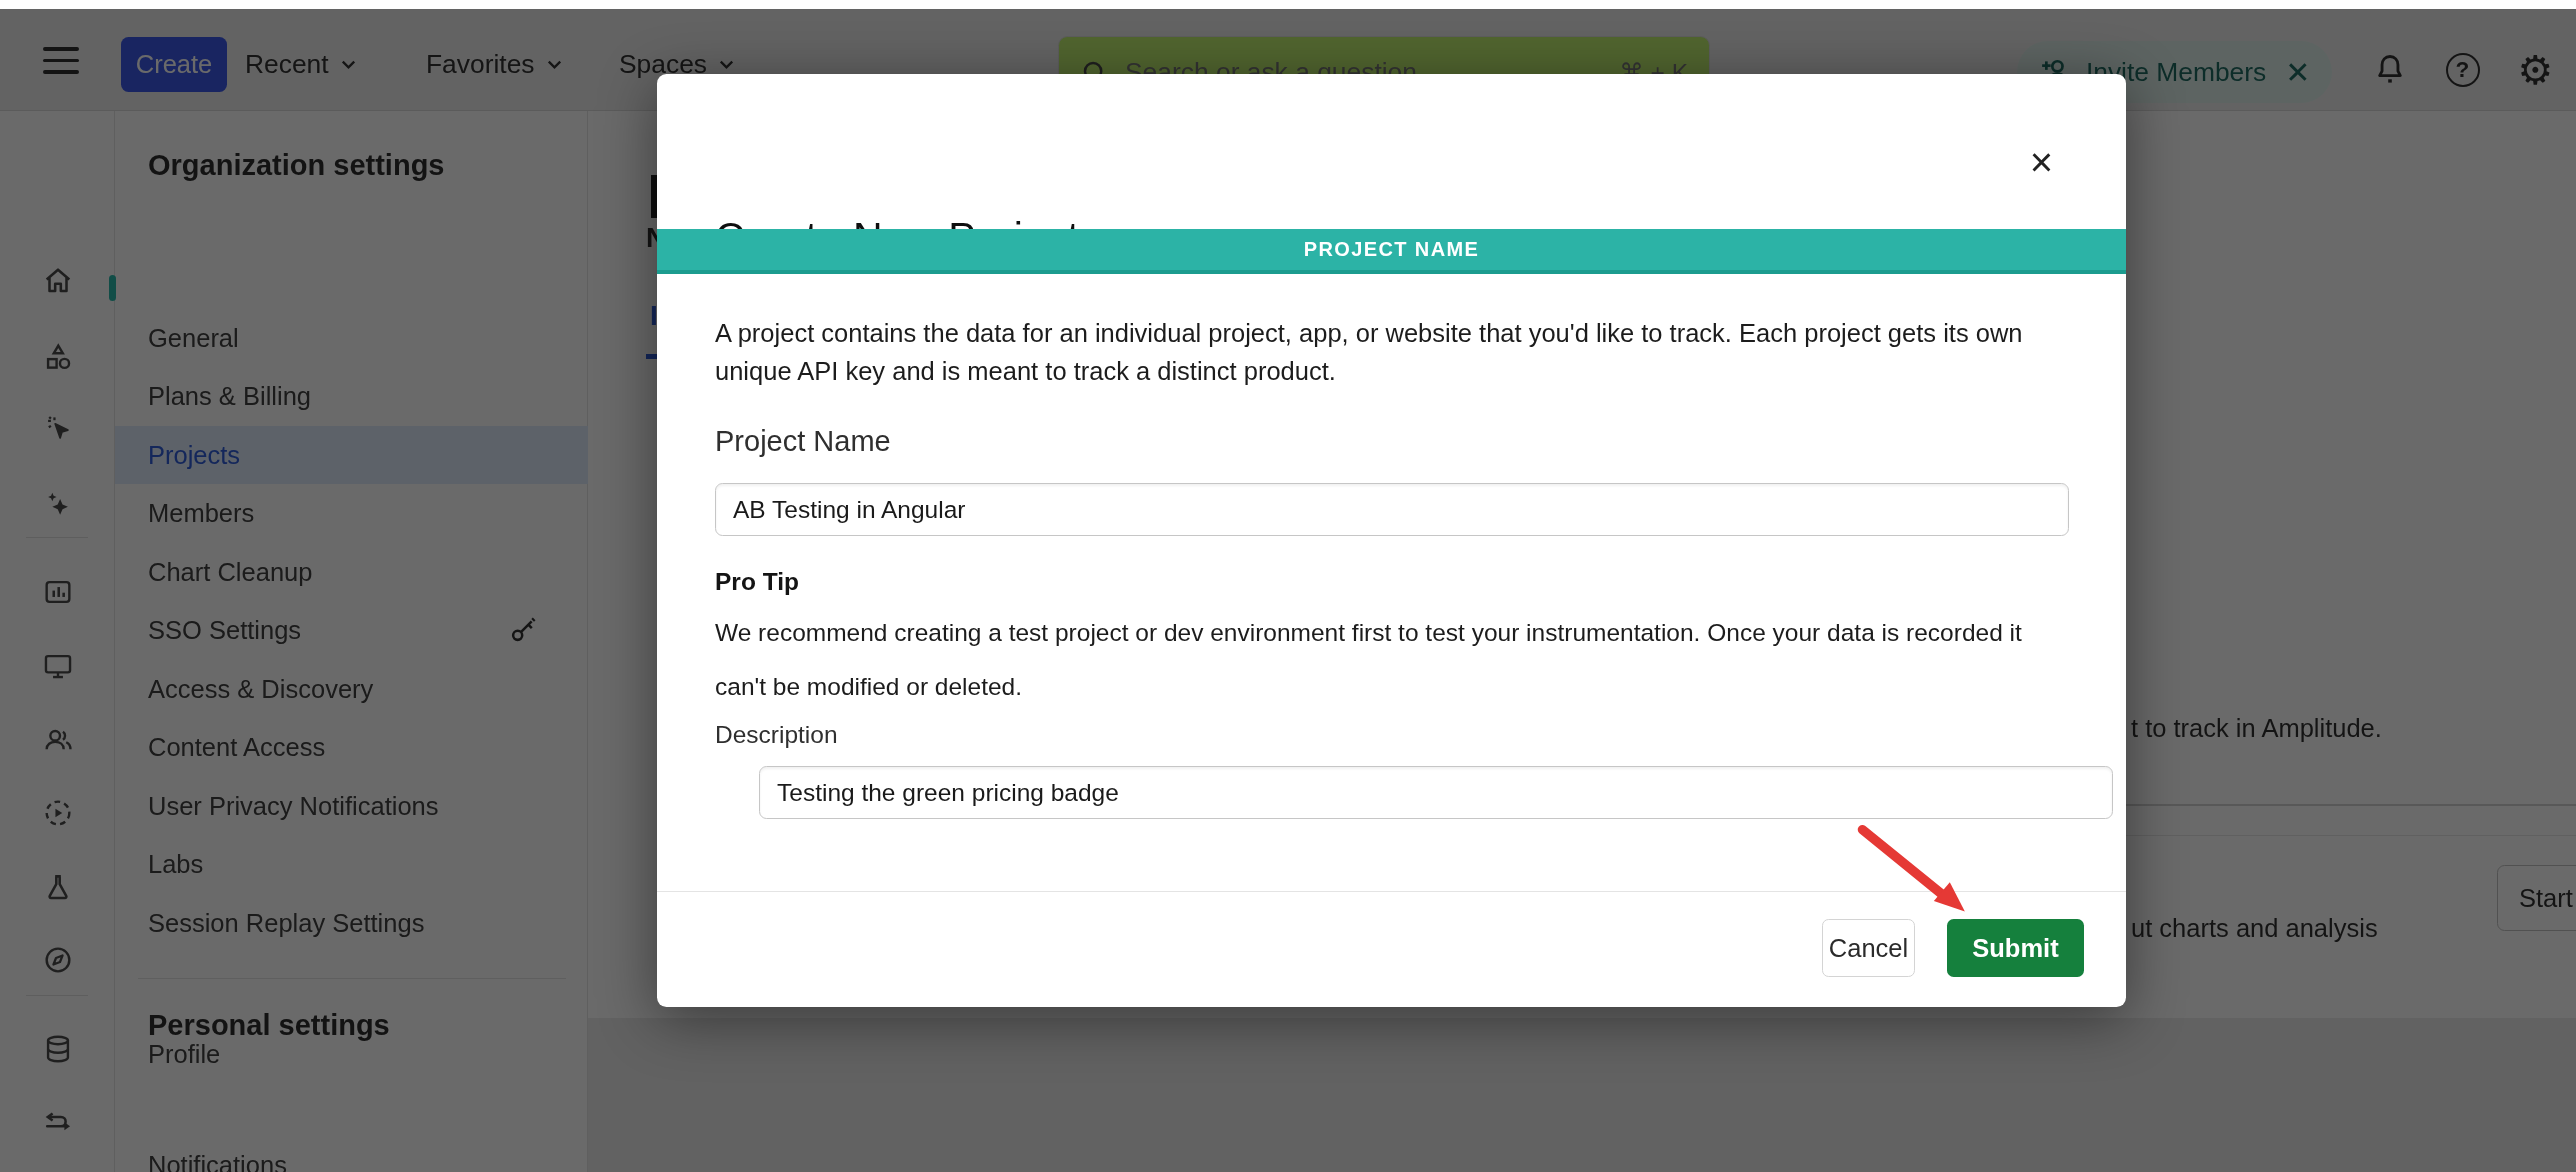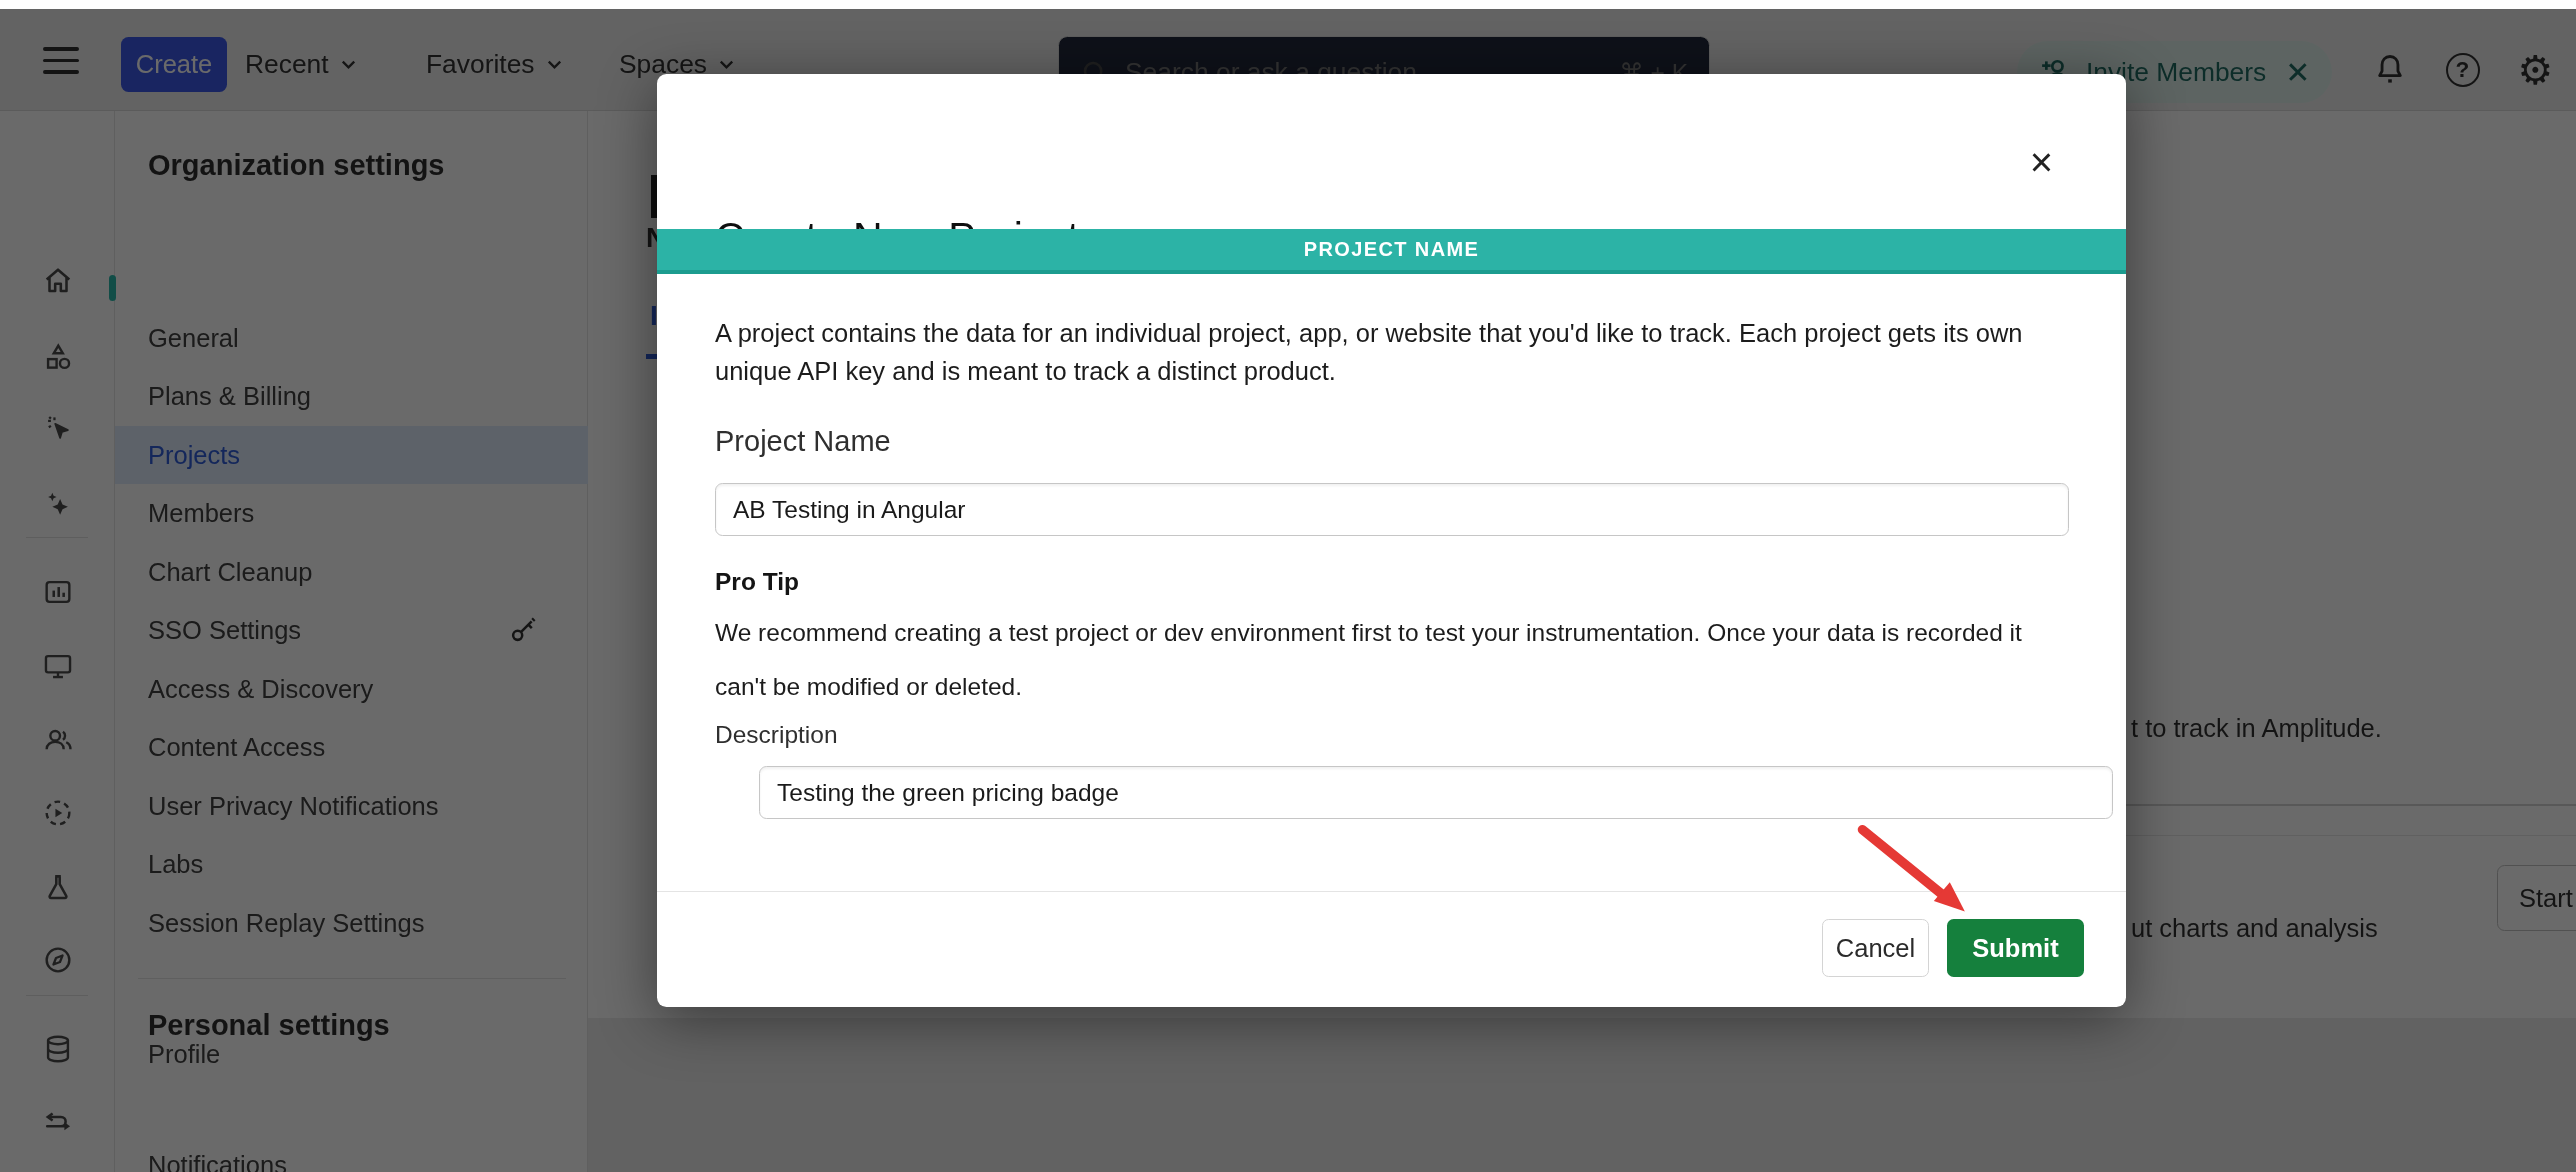--- a/index.html
+++ b/index.html
@@ -9,21 +9,21 @@
 
   
   #navbar{left:0;top:9.4px;width:2576px;height:102px;background:#ededed;border-bottom:0.9px solid #d8d8d8;}
   .hamburger{left:43px;top:38px;width:36px;height:28px;}
   .hamburger span{display:block;height:3.8px;background:#1f1f1f;border-radius:1.9px;margin-bottom:7.5px;}
   .create-btn{left:121px;top:28px;width:106px;height:55px;background:#2B4BE8;color:#fff;border:none;border-radius:7.5px;
     font-size:25.5px;display:flex;align-items:center;justify-content:center;}
   .navmenu{top:28px;height:55px;display:flex;align-items:center;gap:9.4px;font-size:26.4px;color:#202020;cursor:pointer;}
   #menu-recent{left:245px;} #menu-favorites{left:426px;} #menu-spaces{left:619px;}
   .chev{width:21px;height:21px;}
-  .searchbar{left:1058px;top:26.4px;width:652px;height:74px;background:#0f172a;border:0.9px solid #dcdcdc;border-radius:9.4px;
+  .searchbar{left:1058px;top:26.4px;width:652px;height:74px;background:#bef264;border:0.9px solid #dcdcdc;border-radius:9.4px;
     display:flex;align-items:center;padding:0 21px;gap:15px;}
   .searchbar .ph{font-size:26.4px;color:#6f6f6f;flex:1;}
   .searchbar .kbd{font-size:24.5px;color:#6f6f6f;}
   .invite-pill{left:2017px;top:32px;width:315px;height:62px;background:#ddefeb;border-radius:38px;display:flex;align-items:center;
     justify-content:center;gap:13.2px;color:#0c5f55;font-size:26.4px;}
   .invite-x{font-size:30px;color:#0c5f55;margin-left:5.7px;}
   .nav-ico{top:36px;width:49px;height:49px;display:flex;align-items:center;justify-content:center;color:#1f1f1f;}
   #bell-ico{left:2365px;} #help-ico{left:2438px;} #gear-ico{left:2511px;font-size:40px;line-height:1;}
   .help-circle{width:34px;height:34px;border:2.8px solid #1f1f1f;border-radius:50%;display:flex;align-items:center;justify-content:center;
     font-size:22.6px;font-weight:700;color:#1f1f1f;}
@@ -68,21 +68,21 @@
   #pn-label{left:58px;top:351px;font-size:29px;color:#2f2f2f;}
   .modal-input{left:58px;width:1354px;height:53px;border:1.9px solid #c6c6c6;border-radius:7.5px;font-size:24.5px;color:#1a1a1a;
     padding:0 17px;background:#fff;box-shadow:inset 0 1.9px 2.8px rgba(0,0,0,0.06);outline:none;}
   #pn-input{top:409px;}
   #protip-title{left:58px;top:494px;font-size:24.5px;font-weight:700;color:#141414;}
   #protip-body{left:58px;top:532px;width:1311px;font-size:24.5px;line-height:54px;color:#1c1c1c;}
   #desc-label{left:58px;top:647px;font-size:24.5px;color:#2f2f2f;}
   #desc-input{top:692px;margin-left:44px;}
   #modal-footer-div{left:0;top:817px;width:1469px;height:0.9px;background:#e4e4e4;}
   .modal-btn{top:845px;height:58px;border-radius:6.6px;font-size:25.5px;display:flex;align-items:center;justify-content:center;cursor:pointer;}
-  #cancel-btn{left:1165px;width:107px;background:#fff;border:1.9px solid #d4d4d4;color:#2b2b2b;}
+  #cancel-btn{left:1165px;width:93px;background:#fff;border:1.9px solid #d4d4d4;color:#2b2b2b;}
   #submit-btn{left:1290px;width:137px;background:#15803d;border:none;color:#fff;font-weight:700;}
   #arrow{left:1853px;top:822px;z-index:30;}
 </style>
 </head>
 <body>
 
 <div id="stage">
 
   <div class="abs" id="navbar">
     <div class="abs hamburger">

